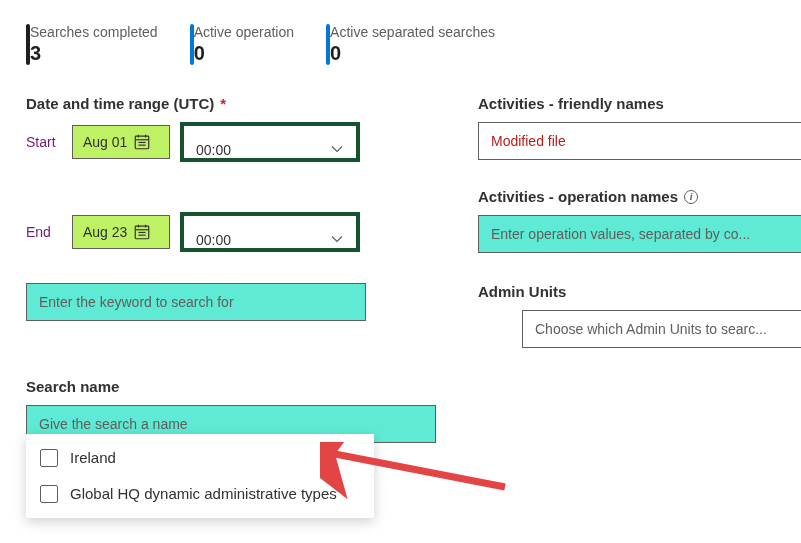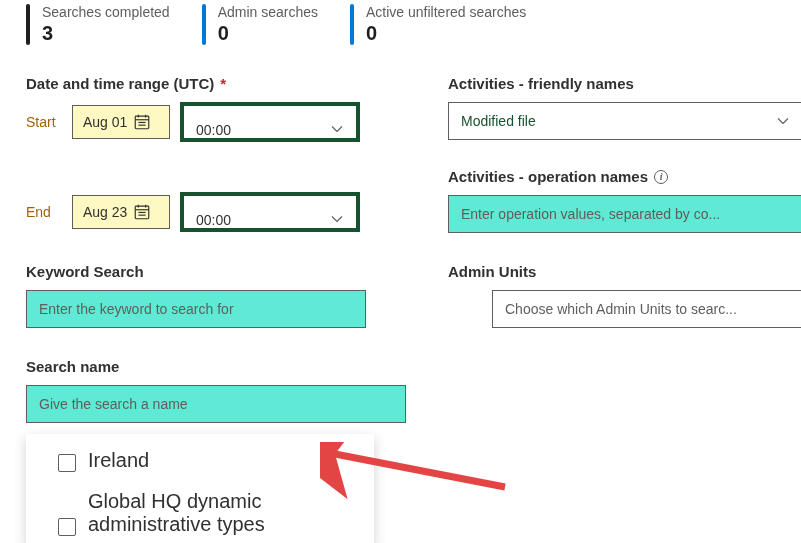--- a/index.html
+++ b/index.html
@@ -12,21 +12,21 @@
       width: 801px;
     }
     .stats-row {
       display: flex;
       gap: 32px;
       padding: 4px 26px 10px 26px;
     }
     .stat {
       display: flex;
       align-items: stretch;
-      gap: 12px;
+      margin-top: 20px;
     }
     .stat-bar {
       width: 4px;
       border-radius: 2px;
     }
     .bar-black { background: #201f1e; }
     .bar-blue { background: #0078d4; }
     .stat-body { display: flex; flex-direction: column; gap: 2px; }
     .stat-label { font-size: 14px; color: #605e5c; }
     .stat-value { font-size: 20px; font-weight: 600; color: #201f1e; }
@@ -50,32 +50,32 @@
     .required-star { color: #c5262c; font-weight: 600; }
 
     .date-row {
       display: flex;
       align-items: center;
       gap: 10px;
     }
     .date-row-label {
       width: 36px;
       font-size: 14px;
-      color: #a16207;
+      color: #701a75;
     }
     .date-input {
       display: flex;
       align-items: center;
       gap: 6px;
       border: 1px solid #605e5c;
       padding: 6px 10px;
       height: 34px;
       width: 98px;
       font-size: 14px;
-      background: #fef9c3;
+      background: #bef264;
     }
     .cal-icon {
       display: inline-flex;
       width: 18px;
       height: 18px;
     }
     .time-input {
       border: 4px solid #14532d;
       height: 34px;
       width: 180px;
@@ -109,21 +109,21 @@
       height: 38px;
       width: 355px;
       display: flex;
       align-items: center;
       justify-content: space-between;
       padding: 0 12px;
       font-size: 14px;
       background: #fff;
     }
     .select-input.narrow { width: 340px; margin-left: 44px; }
-    .select-text-filled { color: #14532d; }
+    .select-text-filled { color: #b91c1c; }
     .select-text-placeholder { color: #605e5c; }
     .truncate { white-space: nowrap; overflow: hidden; text-overflow: ellipsis; }
 
     .info-icon-circle {
       width: 14px;
       height: 14px;
       border: 1px solid #605e5c;
       border-radius: 50%;
       display: inline-flex;
       align-items: center;
@@ -138,24 +138,24 @@
       position: absolute;
       top: 434px;
       left: 26px;
       width: 348px;
       background: #fff;
       box-shadow: 0 4px 12px rgba(0,0,0,0.18);
       padding: 6px 0;
     }
     .dd-option {
       display: flex;
-      align-items: flex-end;
+      align-items: flex-start;
       gap: 12px;
-      padding: 9px 32px;
-      font-size: 20px;
+      padding: 9px 14px;
+      font-size: 15px;
     }
     .checkbox {
       width: 18px;
       height: 18px;
       border: 1px solid #605e5c;
       border-radius: 2px;
       flex-shrink: 0;
     }
 
     .arrow-annotation {
@@ -172,28 +172,28 @@
   <div class="stat">
     <div class="stat-bar bar-black"></div>
     <div class="stat-body">
       <div class="stat-label">Searches completed</div>
       <div class="stat-value">3</div>
     </div>
   </div>
   <div class="stat">
     <div class="stat-bar bar-blue"></div>
     <div class="stat-body">
-      <div class="stat-label">Admin searches</div>
+      <div class="stat-label">Active operation</div>
       <div class="stat-value">0</div>
     </div>
   </div>
   <div class="stat">
     <div class="stat-bar bar-blue"></div>
     <div class="stat-body">
-      <div class="stat-label">Active unfiltered searches</div>
+      <div class="stat-label">Active separated searches</div>
       <div class="stat-value">0</div>
     </div>
   </div>
 </div>
 
 <div class="form-grid">
 
   <div>
     <div class="section-label">
       <span>Date and time range (UTC)</span>
@@ -267,40 +267,39 @@
     <div>
       <div class="section-label">
         <span>Activities - operation names</span>
         <span class="info-icon-circle">i</span>
       </div>
       <input class="text-input" style="width: 355px;" placeholder="Enter operation values, separated by co...">
     </div>
   </div>
 
   <div>
-    <div class="section-label">Keyword Search</div>
     <input class="text-input" placeholder="Enter the keyword to search for" style="">
   </div>
 
 
   <div>
     <div class="section-label">Admin Units</div>
     <div class="select-input narrow">
       <span class="select-text-placeholder truncate">Choose which Admin Units to searc...</span>
       <span class="chevron">
         <svg viewBox="0 0 14 14" fill="none" stroke="#605e5c" stroke-width="1.2">
             <polyline points="2,4.5 7,9.5 12,4.5"></polyline>
           </svg>
       </span>
     </div>
   </div>
 
   <div>
     <div class="section-label">Search name</div>
-    <input class="text-input" style="width: 380px;" placeholder="Give the search a name">
+    <input class="text-input" style="width: 410px;" placeholder="Give the search a name">
   </div>
 
 </div>
 
 <div class="dropdown-panel">
   <div class="dd-option">
     <span class="checkbox"></span>
     <span>Ireland</span>
   </div>
   <div class="dd-option">

